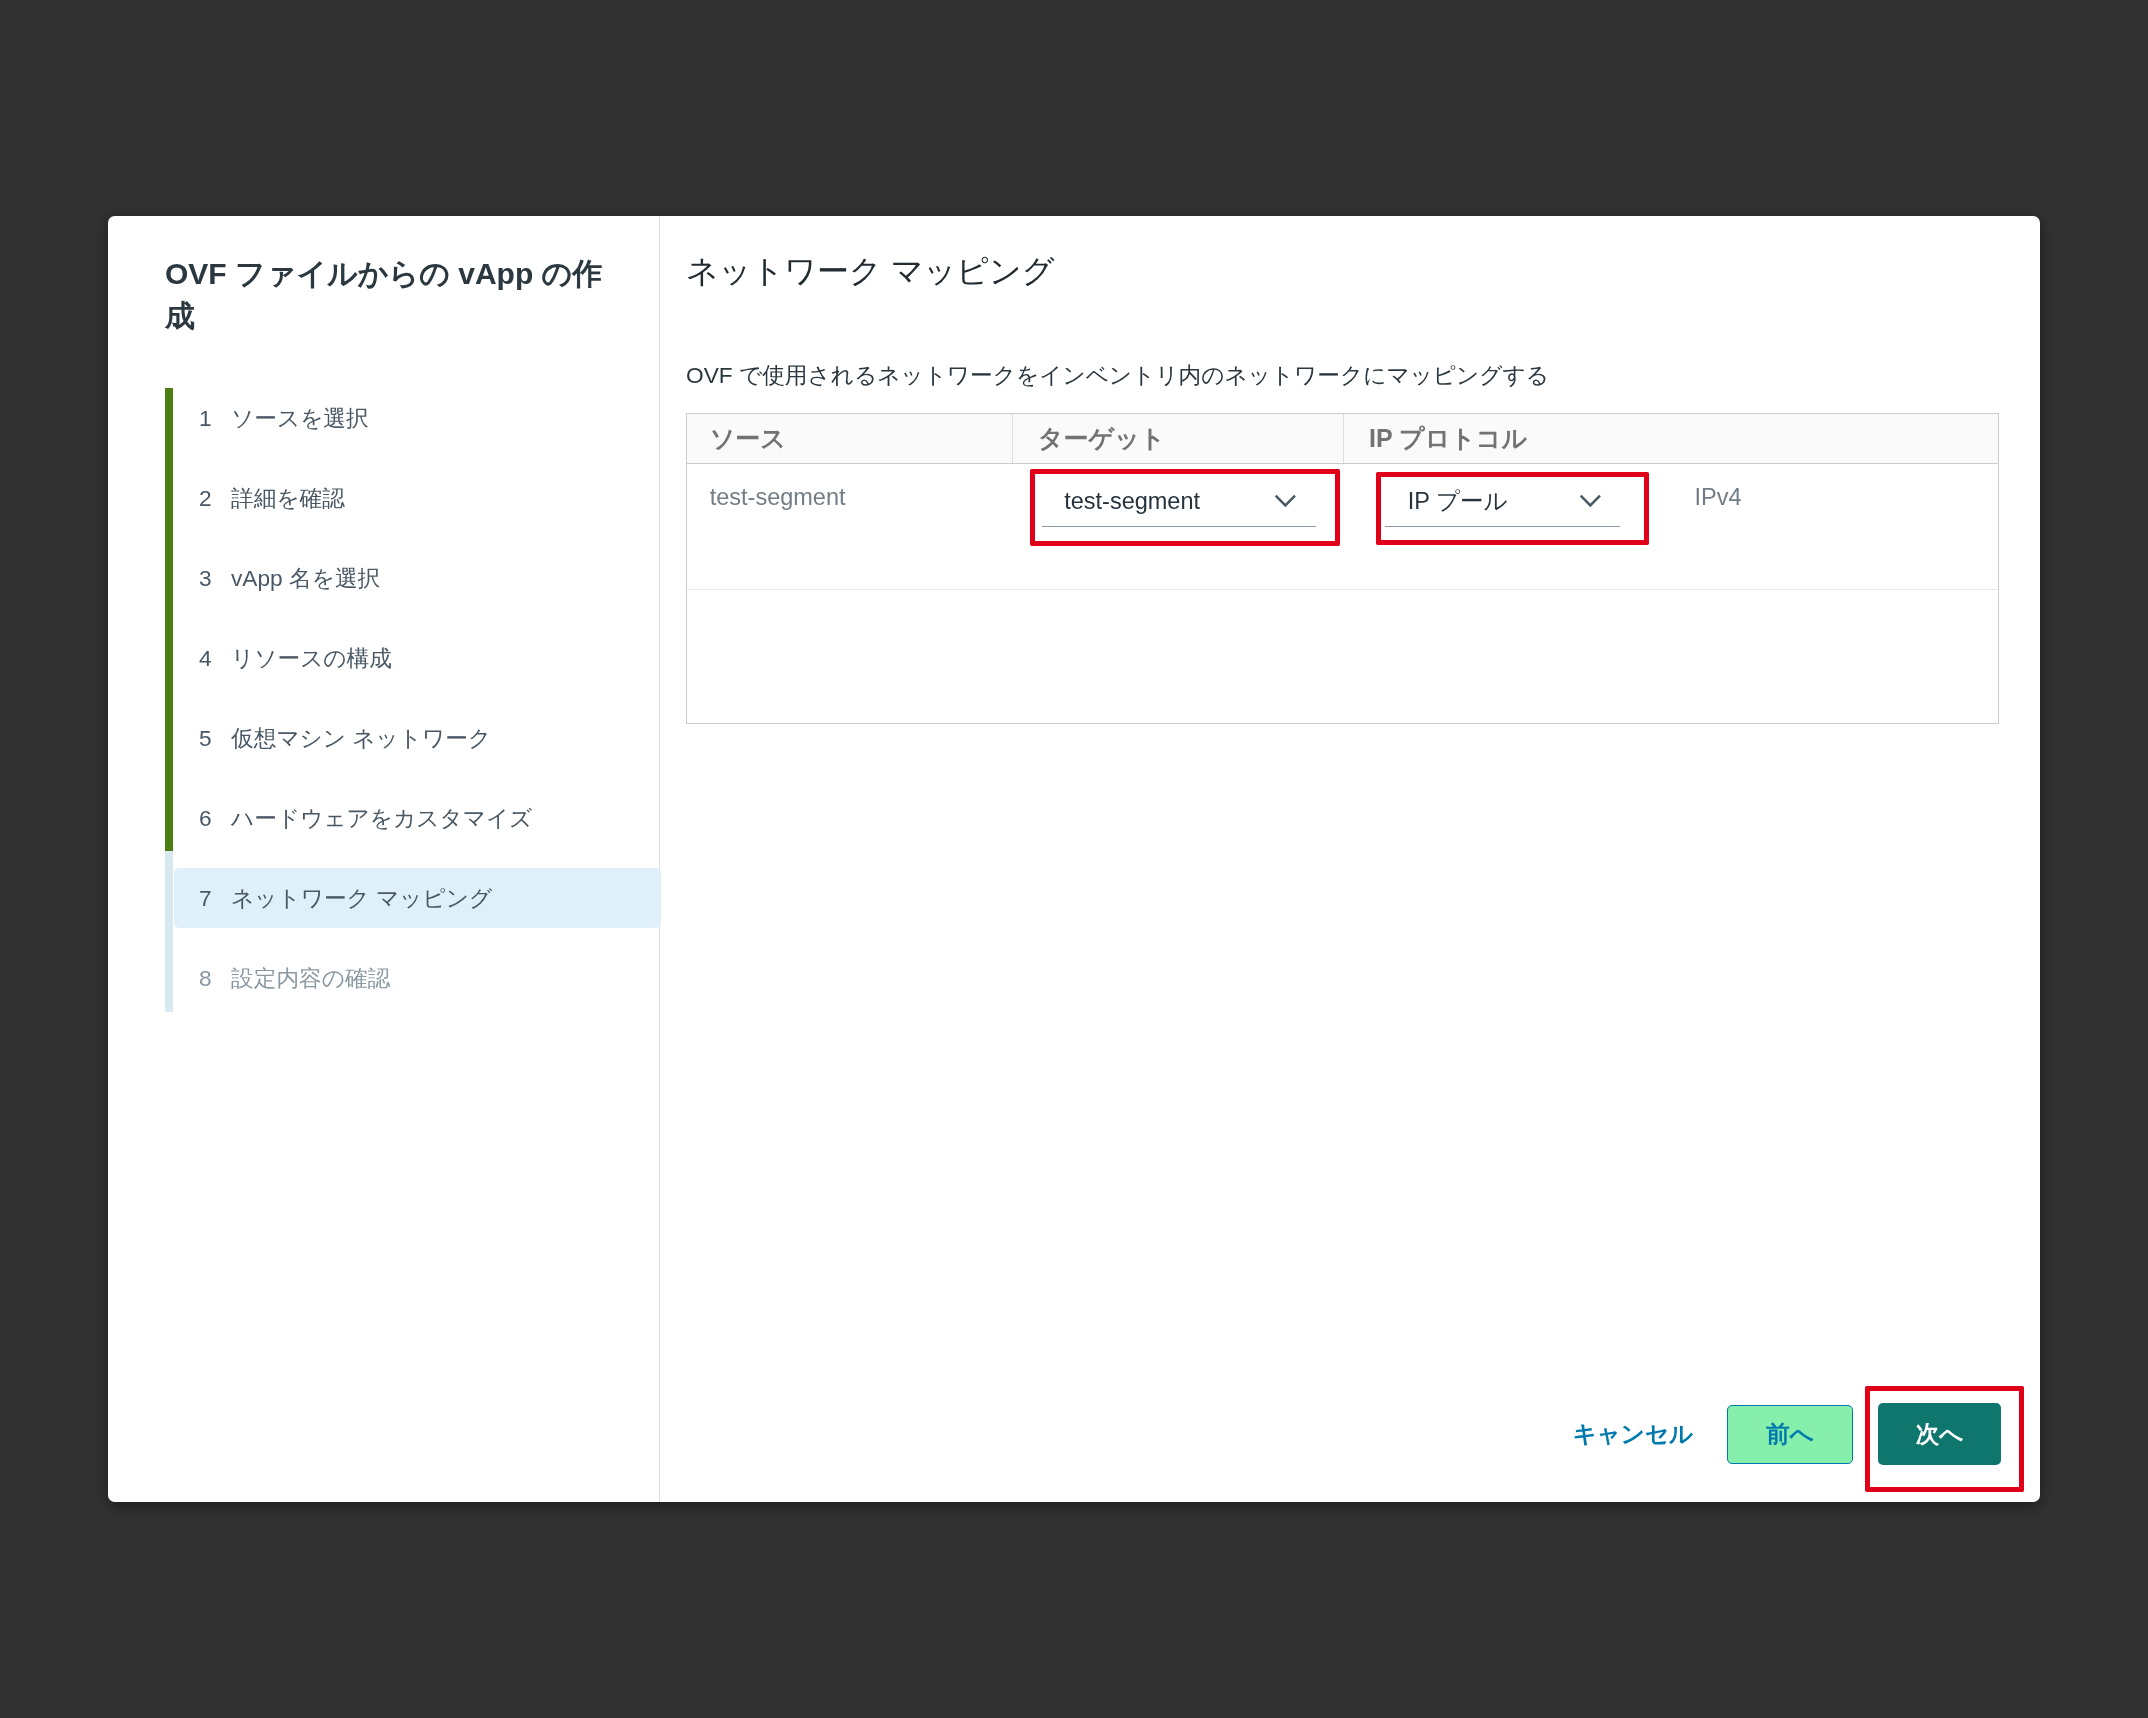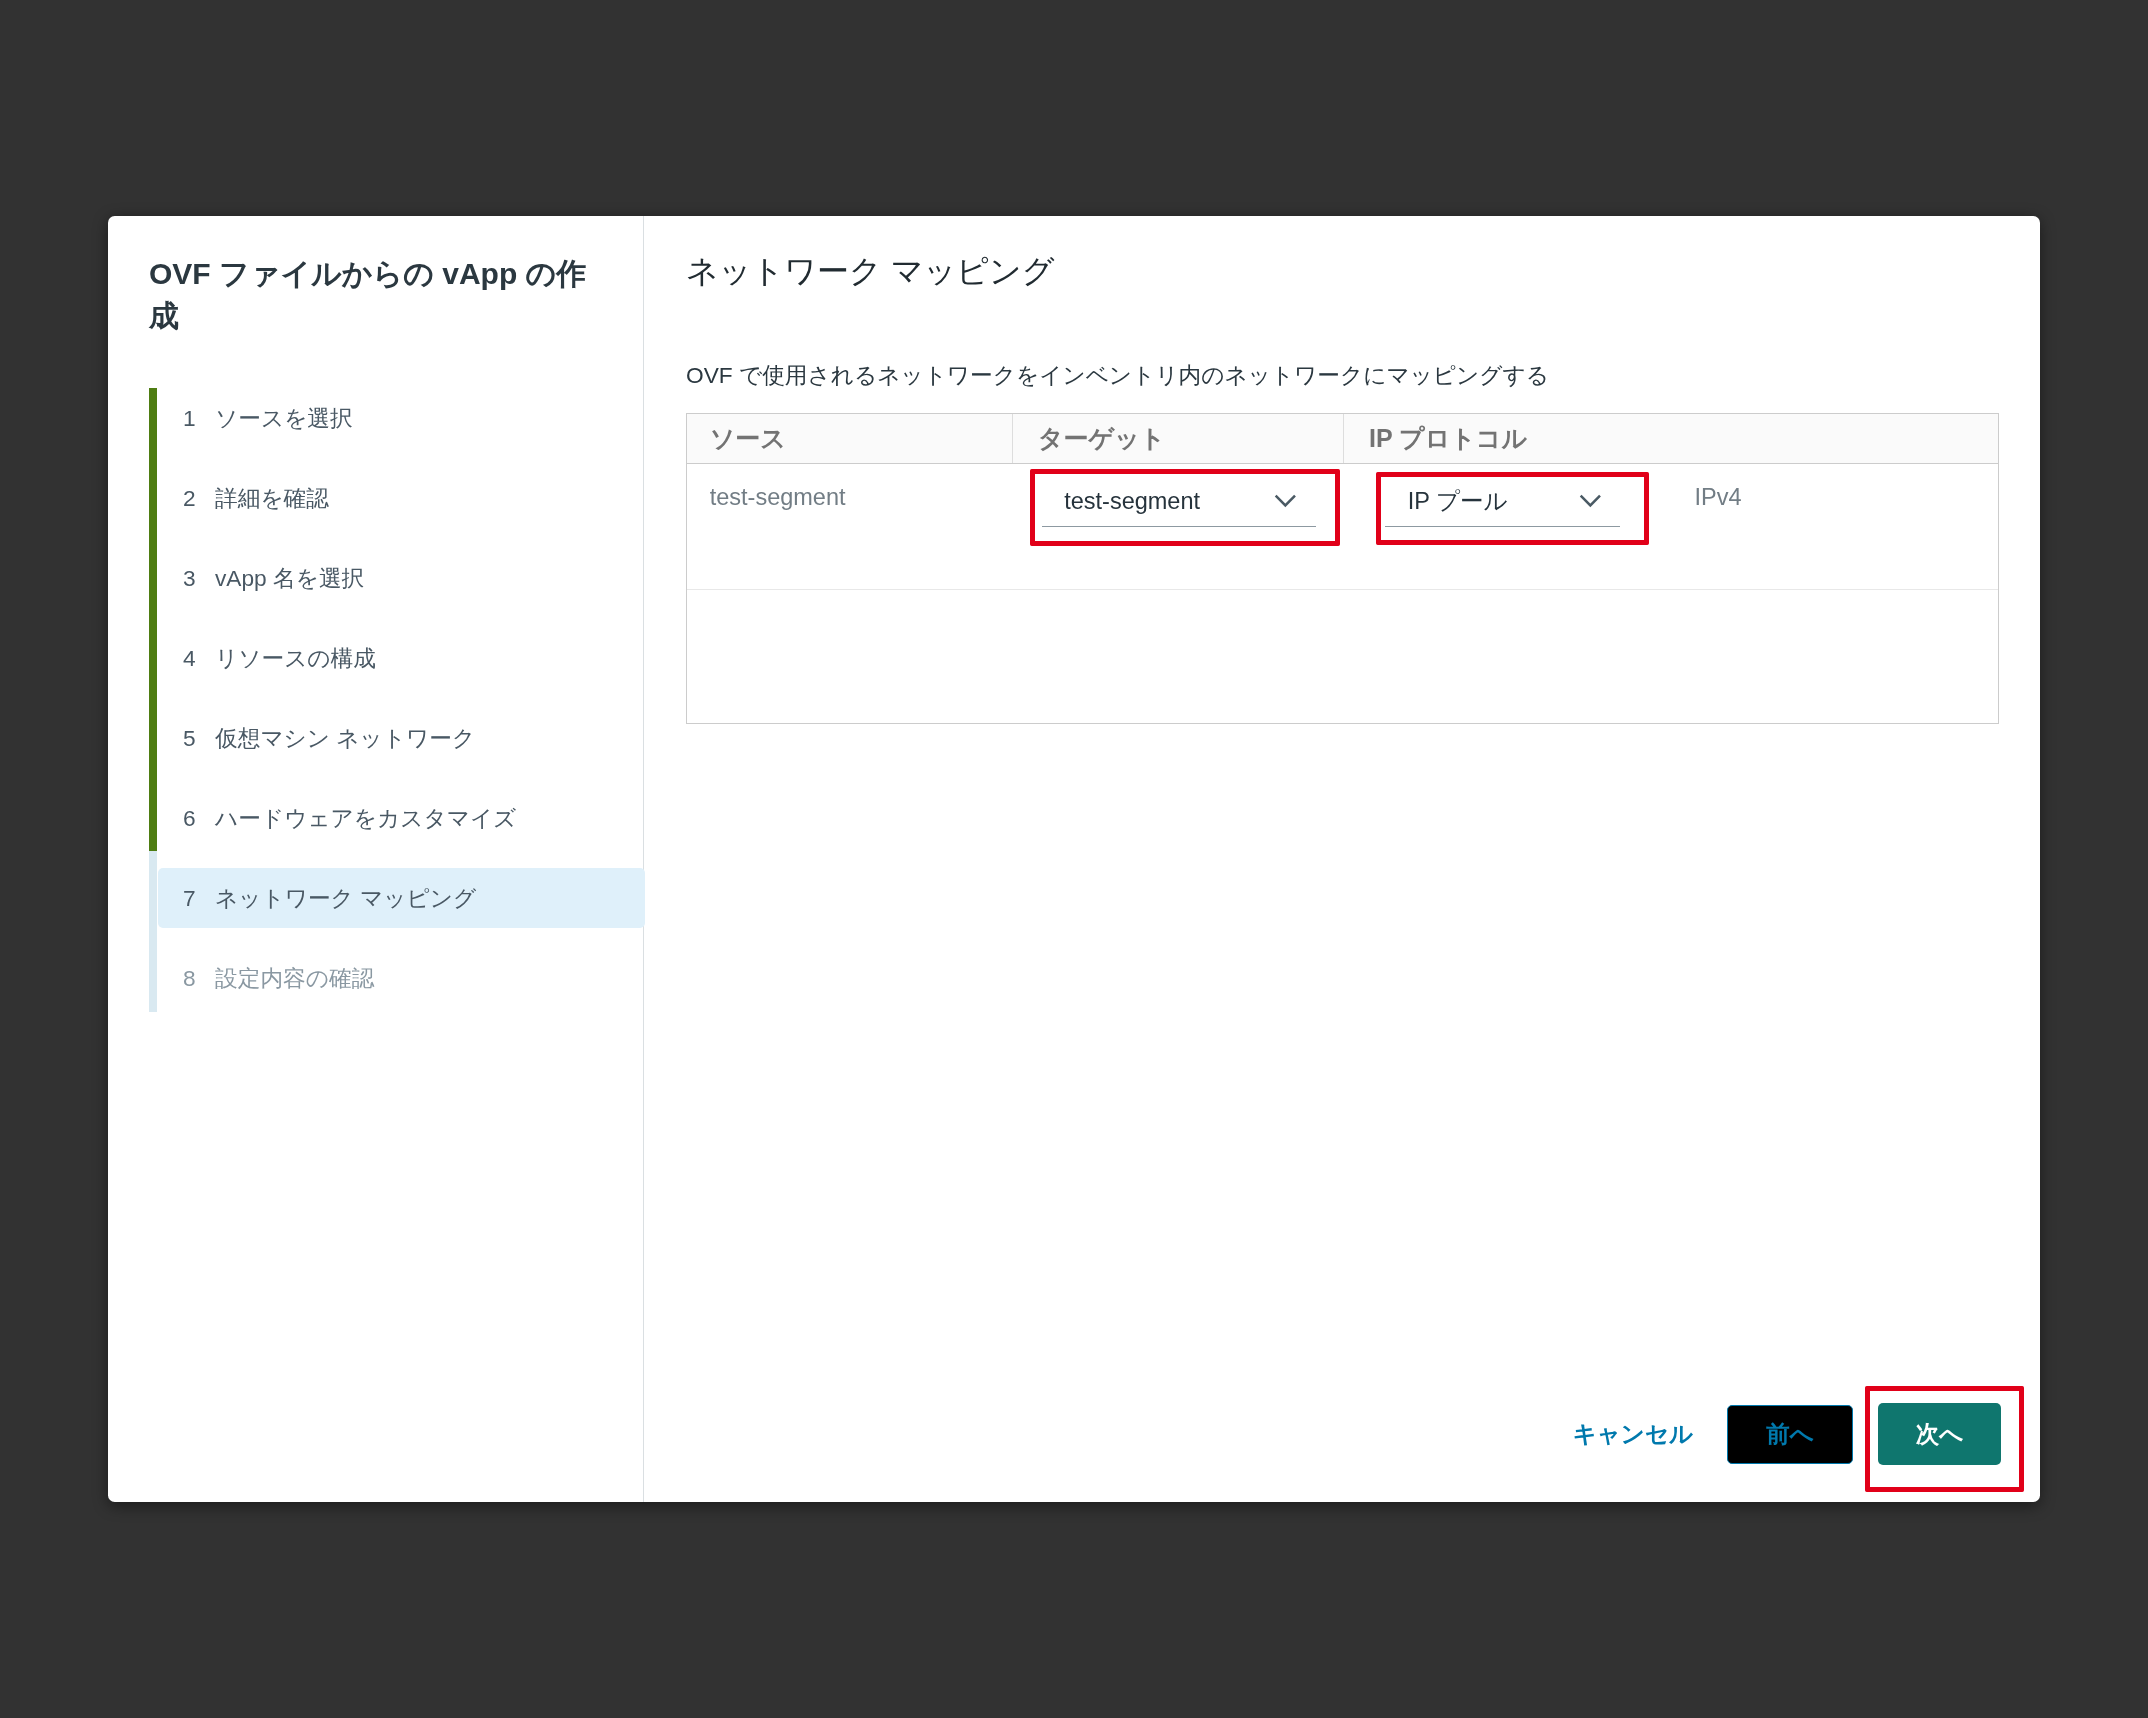--- a/index.html
+++ b/index.html
@@ -9,21 +9,21 @@
     font-family:"Liberation Sans","DejaVu Sans",sans-serif;
     -webkit-font-smoothing:antialiased;
   }
   .dialog{
     position:absolute;left:108px;top:216px;width:1932px;height:1286px;
     background:#ffffff;border-radius:6.7px;
     box-shadow:0 3.4px 15px rgba(0,0,0,.45);
   }
   
   .sidebar{
-    position:absolute;left:0;top:0;width:536px;height:100%;
+    position:absolute;left:16px;top:0;width:536px;height:100%;
     border-right:1.7px solid #dadfe2;box-sizing:border-box;
   }
   .wizard-title{
     position:absolute;left:41px;top:37px;width:453px;
     font-size:30px;line-height:42px;font-weight:600;color:#2b3840;
   }
   .bar{position:absolute;left:41px;width:8.4px;}
   .bar-green{top:172px;height:463px;background:#4e7d12;}
   .bar-pale{top:635px;height:161px;background:#d9e9f1;}
   .steps{position:absolute;left:50px;top:172px;width:487px;}
@@ -101,21 +101,21 @@
   }
   .cancel-link{
     font-size:23.5px;font-weight:600;color:#0079ad;cursor:pointer;
     margin-right:34px;
   }
   .btn{
     box-sizing:border-box;border-radius:5px;font-size:23.5px;font-weight:600;
     display:flex;align-items:center;justify-content:center;cursor:pointer;
   }
   .btn-prev{
-    width:126px;height:59px;background:#000000;color:#0079ad;
+    width:126px;height:59px;background:#86efac;color:#0079ad;
     border:1.7px solid #0079ad;margin-right:25px;
   }
   .next-wrap{position:relative;width:123px;height:62px;}
   .btn-next{width:123px;height:62px;background:#0f766e;color:#ffffff;border:none;}
 </style>
 </head>
 <body>
 
 <div class="dialog">
 

